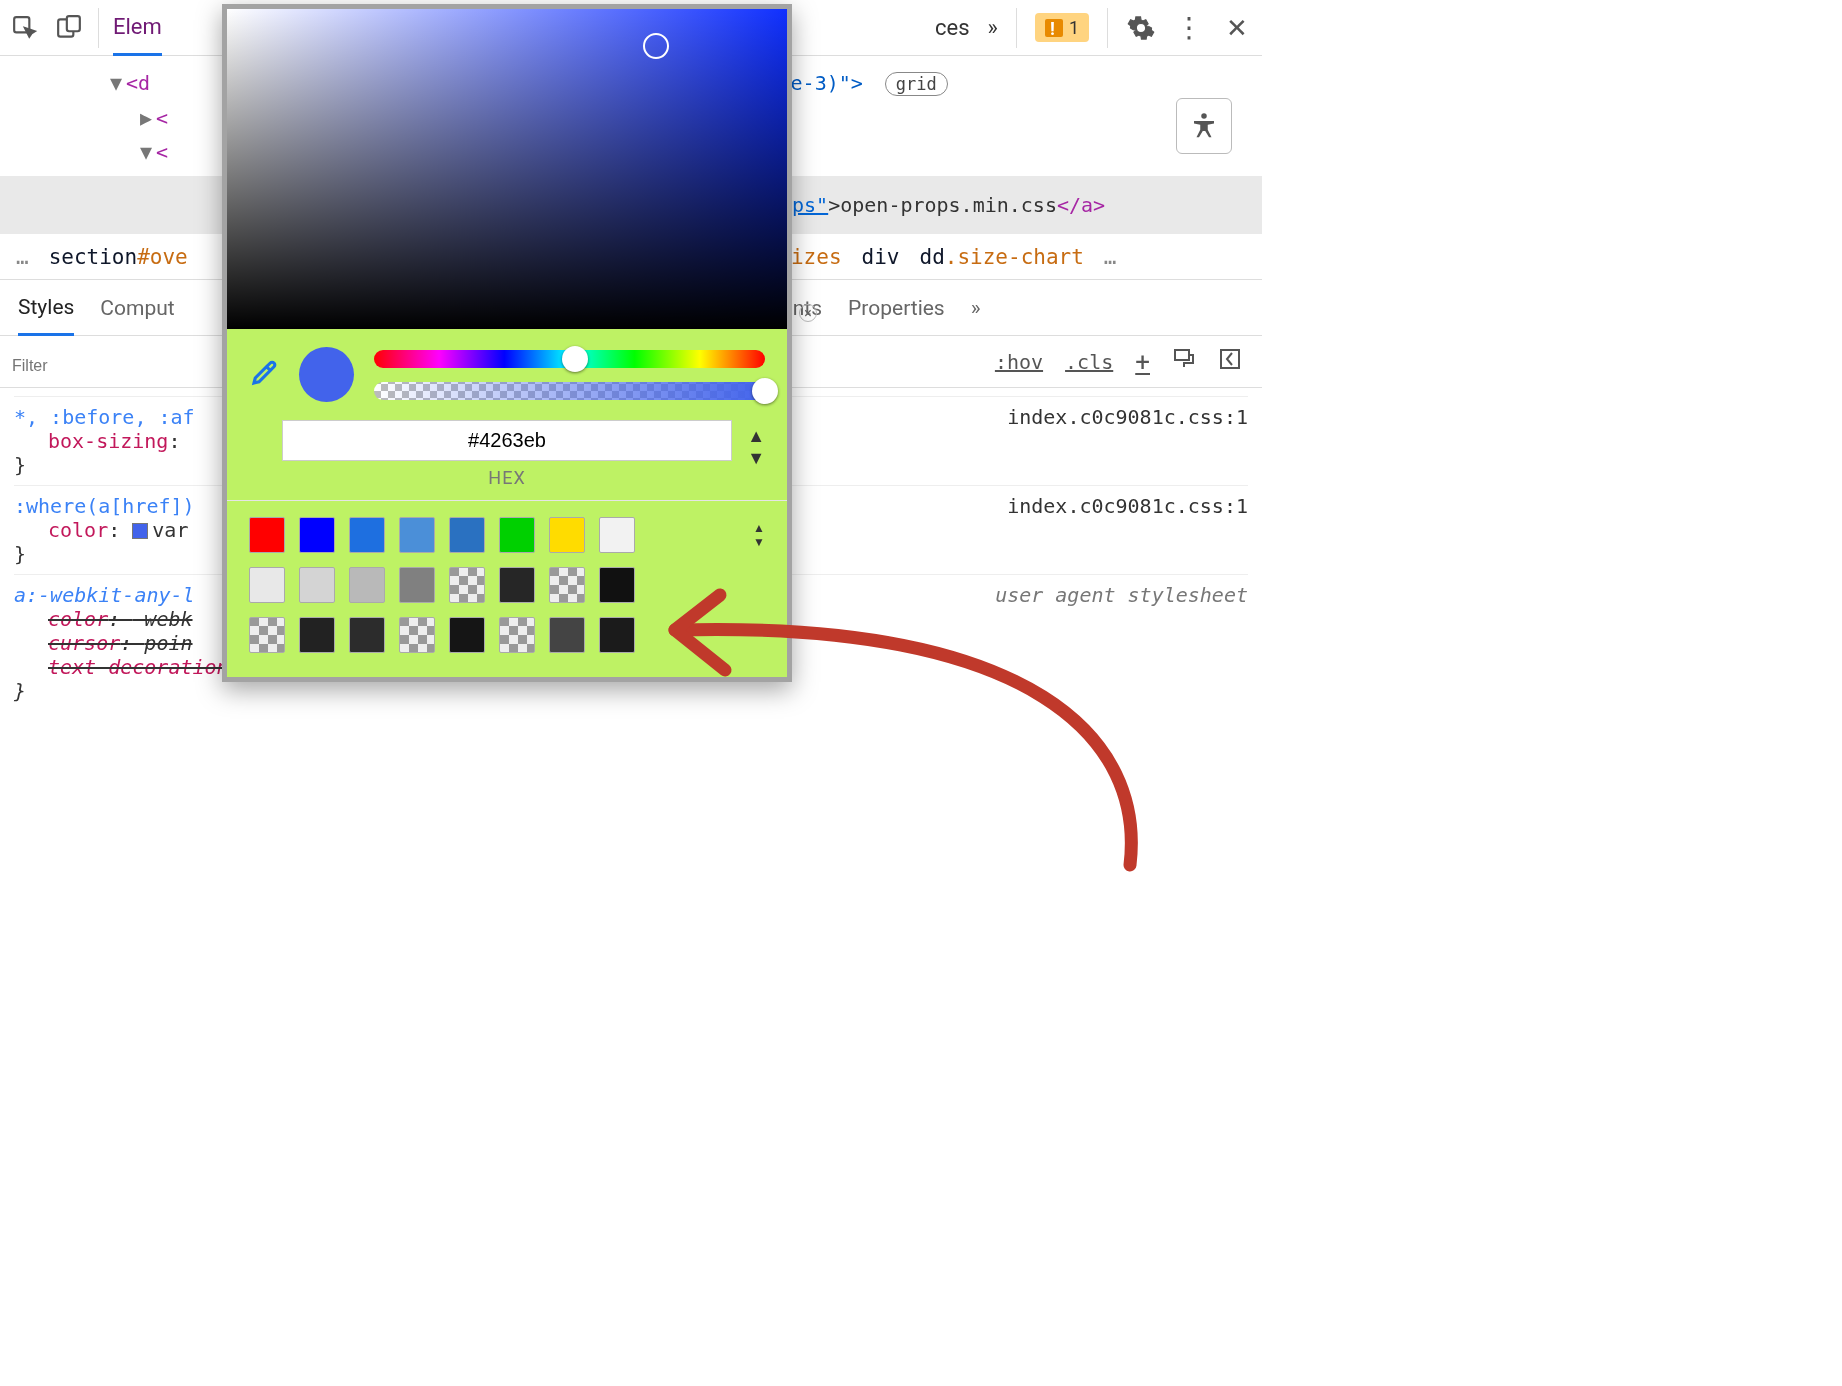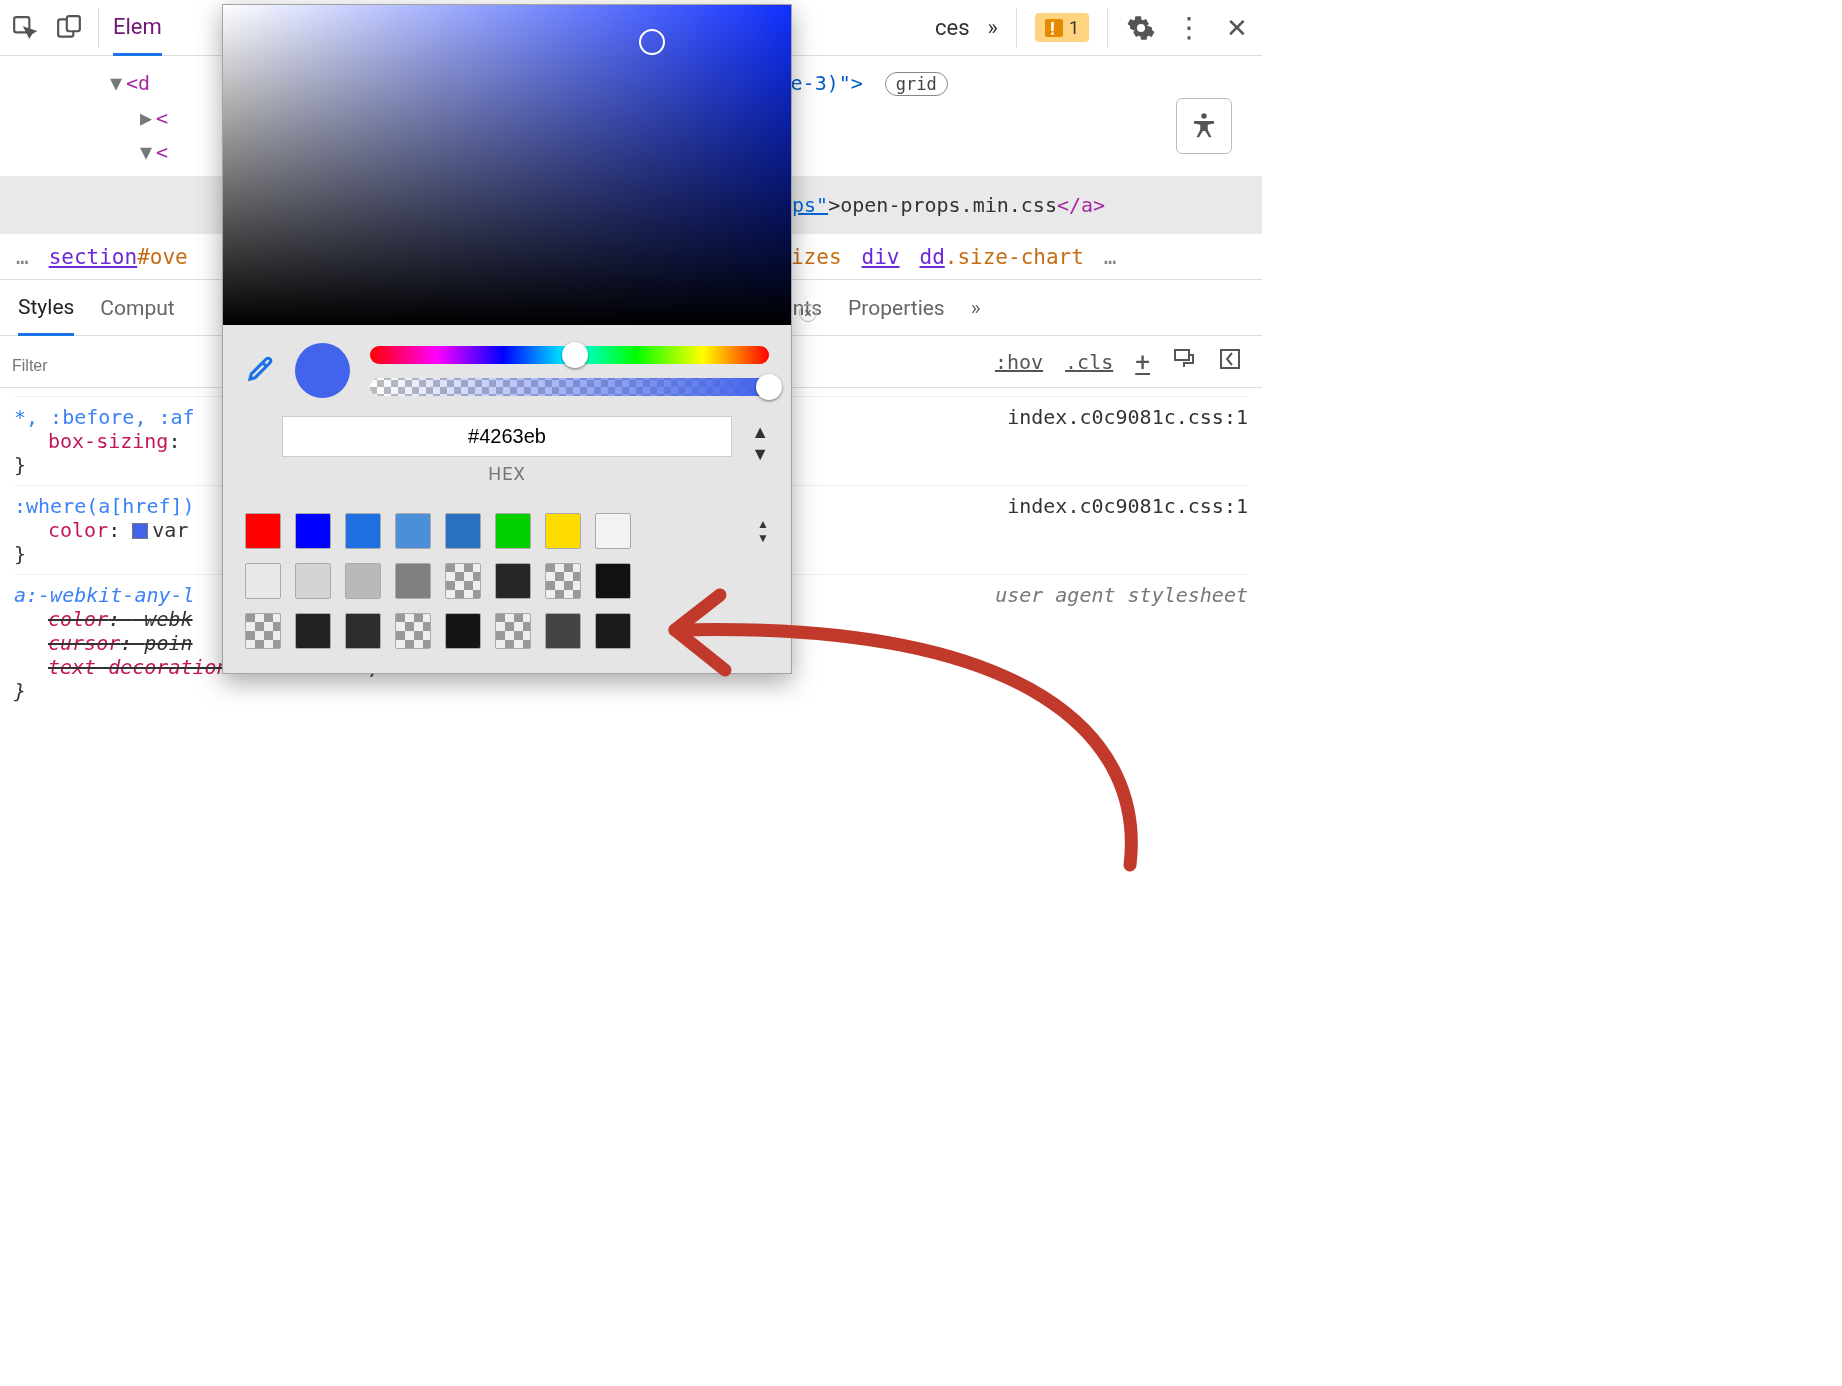--- a/index.html
+++ b/index.html
@@ -41,21 +41,21 @@
   .tag-purple { color:#a626a4; }
   .tag-blue { color:#005cc5; }
   .tag-link { color:#0366d6; text-decoration:underline; }
   .badge-grid { border:1px solid #888; border-radius:12px; padding:1px 10px; font-size:17px; margin-left:10px; color:#444;}
   .highlight-row { background:#e9e9e9; height:58px; padding-left:40px; display:flex; align-items:center; position:relative; margin-top:10px;}
   .tiny-x { position:absolute; right:445px; top:70px; color:#666; font-size:14px; border:1px solid #bbb; border-radius:50%; width:18px; height:18px; text-align:center; line-height:16px;}
   
   .crumbs { height:46px; display:flex; align-items:center; padding:0 16px; gap:20px; font-size:21px; color:#9b2d7e; border-bottom:1px solid #ddd;}
   .crumb-dots{color:#888;}
   .crumb-orange{color:#c76c12;}
-  .crumb-divp{color:#6d28d9;text-decoration:underline;}
+  .crumb-divp{color:#0f172a;}
   
   .pane-tabs { height:56px; display:flex; align-items:center; gap:26px; padding:0 18px; border-bottom:1px solid #ddd; font-size:21px; color:#666;}
   .ptab.active{color:#222; border-bottom:3px solid #1a73e8; padding-bottom:14px; margin-bottom:-16px;}
   
   .filter-row{height:52px; display:flex; align-items:center; border-bottom:1px solid #ddd;}
   .filter-inp{flex:0 0 auto; padding:8px 12px; font-size:16px; border:none; outline:none; width:250px;margin-top:8px;}
   .filter-right{margin-left:auto; display:flex; align-items:center; gap:22px; padding-right:20px; font-size:20px; color:#555;text-decoration:underline;}
   
   .rules { padding: 8px 14px 8px 14px; }
   .rule { border-top:1px solid #eee; padding:8px 0;}
@@ -65,22 +65,22 @@
   .source{float:right; color:#333; font-family:Menlo, monospace; font-size:20px;}
   .ua-source{float:right; color:#777; font-style:italic; font-family:Menlo, monospace; font-size:20px;}
   .swatch{display:inline-block; width:16px; height:16px; background:#4263eb; border:1px solid #777; margin:0 4px -2px 0;}
   .strikethrough{ text-decoration: line-through; }
   .arrow-after::before{content:"►"; color:#888; font-size:12px; margin:0 6px;}
   
   .popover{
     position:absolute;
     left:222px; top:4px;
     width:570px;
-    background:#e5e5e5;
-    border:1px solid #a3a3a3;
+    background:#bef264;
+    border:5px solid #a3a3a3;
     box-shadow:0 8px 24px rgba(0,0,0,0.35);
     z-index:200;
   }
   .sat-area{
     height:320px;
     background:
       linear-gradient(to top, #000, rgba(0,0,0,0)),
       linear-gradient(to right, #fff, #1030ff);
     position:relative;
   }

